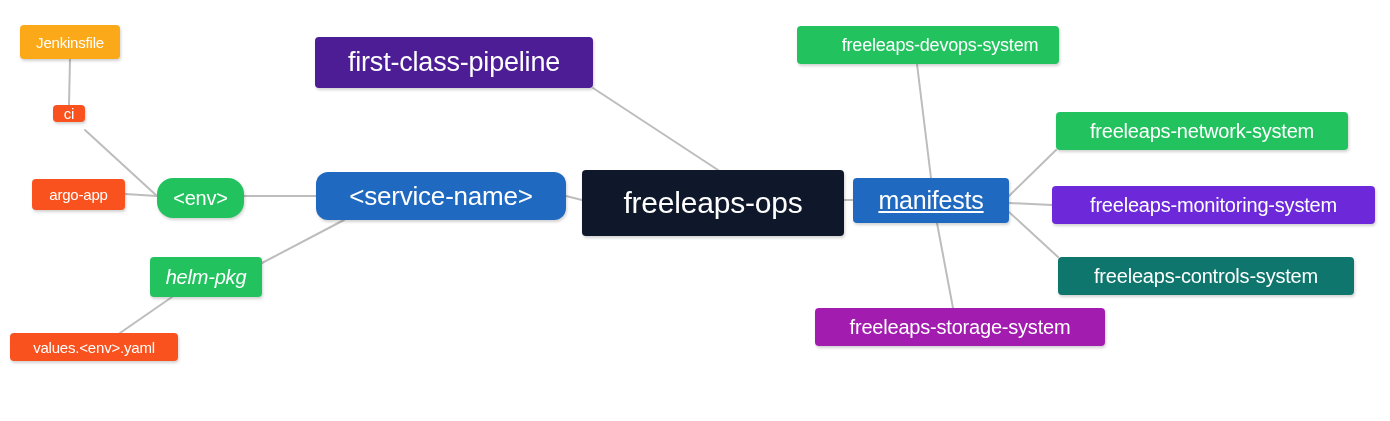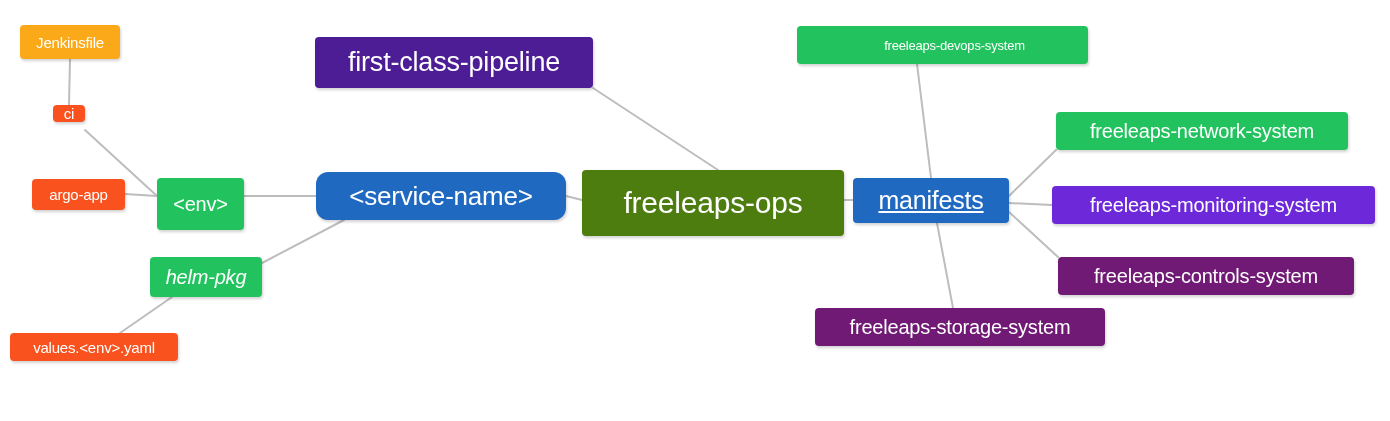--- a/index.html
+++ b/index.html
@@ -64,50 +64,50 @@
   <div id="node-layer">
       <div class="node" style="left: 20px; top: 25px; width: 100px; height: 34px; background: rgb(251, 169, 25); font-size: 15px;">
         <span class="node-label">Jenkinsfile</span>
       </div>
       <div class="node" style="left: 53px; top: 105px; width: 32px; height: 17px; background: rgb(249, 82, 30); font-size: 15px;">
         <span class="node-label">ci</span>
       </div>
       <div class="node" style="left: 32px; top: 179px; width: 93px; height: 31px; background: rgb(249, 82, 30); font-size: 15px;">
         <span class="node-label">argo-app</span>
       </div>
-      <div class="node" style="left: 157px; top: 178px; width: 87px; height: 52px; background: rgb(34, 195, 94); font-size: 20px;">
+      <div class="node" style="left: 157px; top: 178px; width: 87px; height: 40px; background: rgb(34, 195, 94); font-size: 20px; border-radius: 16px;">
         <span class="node-label">&lt;env&gt;</span>
       </div>
       <div class="node" style="left: 150px; top: 257px; width: 112px; height: 40px; background: rgb(34, 195, 94); font-size: 20px; font-style: italic;">
         <span class="node-label">helm-pkg</span>
       </div>
       <div class="node" style="left: 10px; top: 333px; width: 168px; height: 28px; background: rgb(249, 82, 30); font-size: 15px;">
         <span class="node-label">values.&lt;env&gt;.yaml</span>
       </div>
       <div class="node" style="left: 315px; top: 37px; width: 278px; height: 51px; background: #4c1d95; font-size: 27px;">
         <span class="node-label">first-class-pipeline</span>
       </div>
       <div class="node" style="left: 316px; top: 172px; width: 250px; height: 48px; background: rgb(32, 105, 192); font-size: 26px; border-radius: 12px;">
         <span class="node-label">&lt;service-name&gt;</span>
       </div>
-      <div class="node" style="left: 582px; top: 170px; width: 262px; height: 66px; background: #4d7c0f; font-size: 30px;">
+      <div class="node" style="left: 582px; top: 170px; width: 262px; height: 66px; background: #0f172a; font-size: 30px;">
         <span class="node-label">freeleaps-ops</span>
       </div>
       <div class="node" style="left: 853px; top: 178px; width: 156px; height: 45px; background: rgb(32, 105, 192); font-size: 25px; text-decoration: underline;">
         <span class="node-label">manifests</span>
       </div>
-      <div class="node" style="left: 797px; top: 26px; width: 291px; height: 38px; background: rgb(34, 195, 94); font-size: 13px; padding-left: 24px;">
+      <div class="node" style="left: 797px; top: 26px; width: 262px; height: 38px; background: rgb(34, 195, 94); font-size: 18px; padding-left: 24px;">
         <span class="node-label">freeleaps-devops-system</span>
       </div>
       <div class="node" style="left: 1056px; top: 112px; width: 292px; height: 38px; background: rgb(34, 195, 94); font-size: 20px; text-align: right;">
         <span class="node-label">freeleaps-network-system</span>
       </div>
       <div class="node" style="left: 1052px; top: 186px; width: 323px; height: 38px; background: #6d28d9; font-size: 20px;">
         <span class="node-label">freeleaps-monitoring-system</span>
       </div>
-      <div class="node" style="left: 1058px; top: 257px; width: 296px; height: 38px; background: #701a75; font-size: 20px;">
+      <div class="node" style="left: 1058px; top: 257px; width: 296px; height: 38px; background: #0f766e; font-size: 20px;">
         <span class="node-label">freeleaps-controls-system</span>
       </div>
-      <div class="node" style="left: 815px; top: 308px; width: 290px; height: 38px; background: #701a75; font-size: 20px;">
+      <div class="node" style="left: 815px; top: 308px; width: 290px; height: 38px; background: #a21caf; font-size: 20px;">
         <span class="node-label">freeleaps-storage-system</span>
       </div>
     </div>
 </div>
 
 </body></html>

